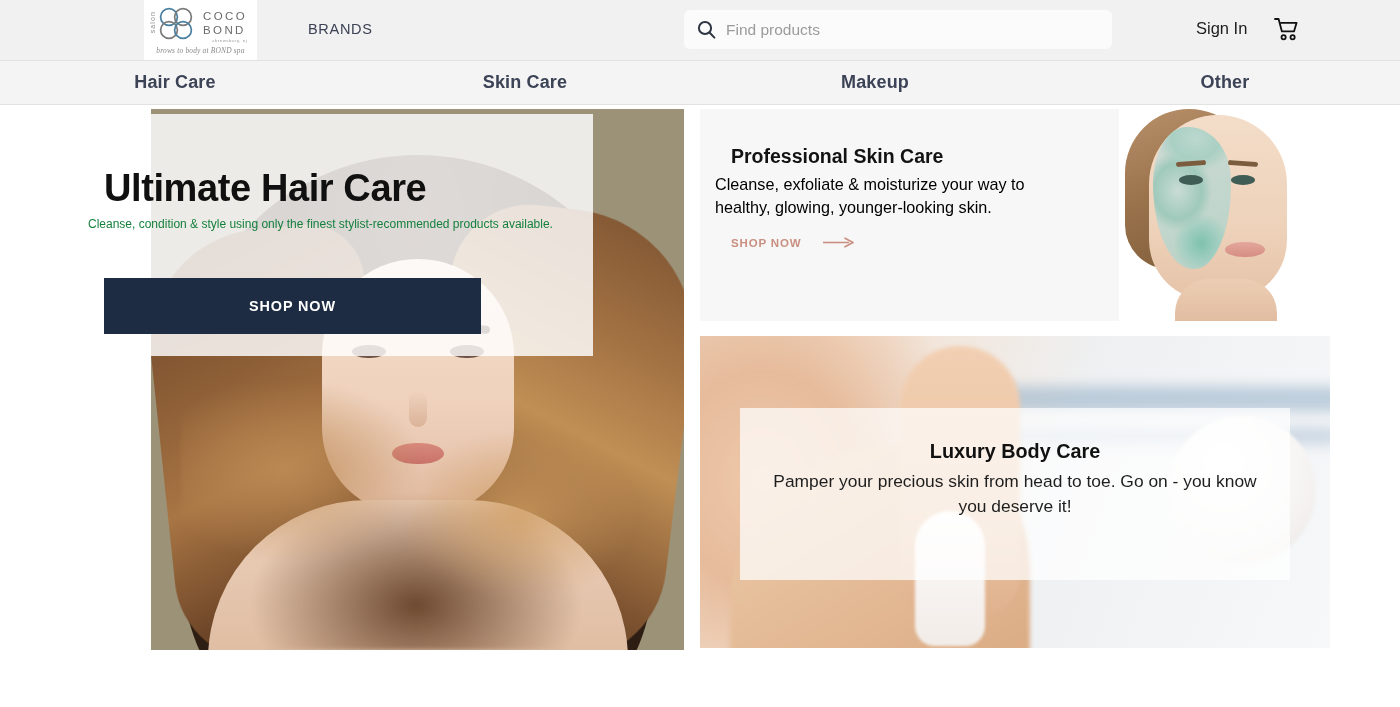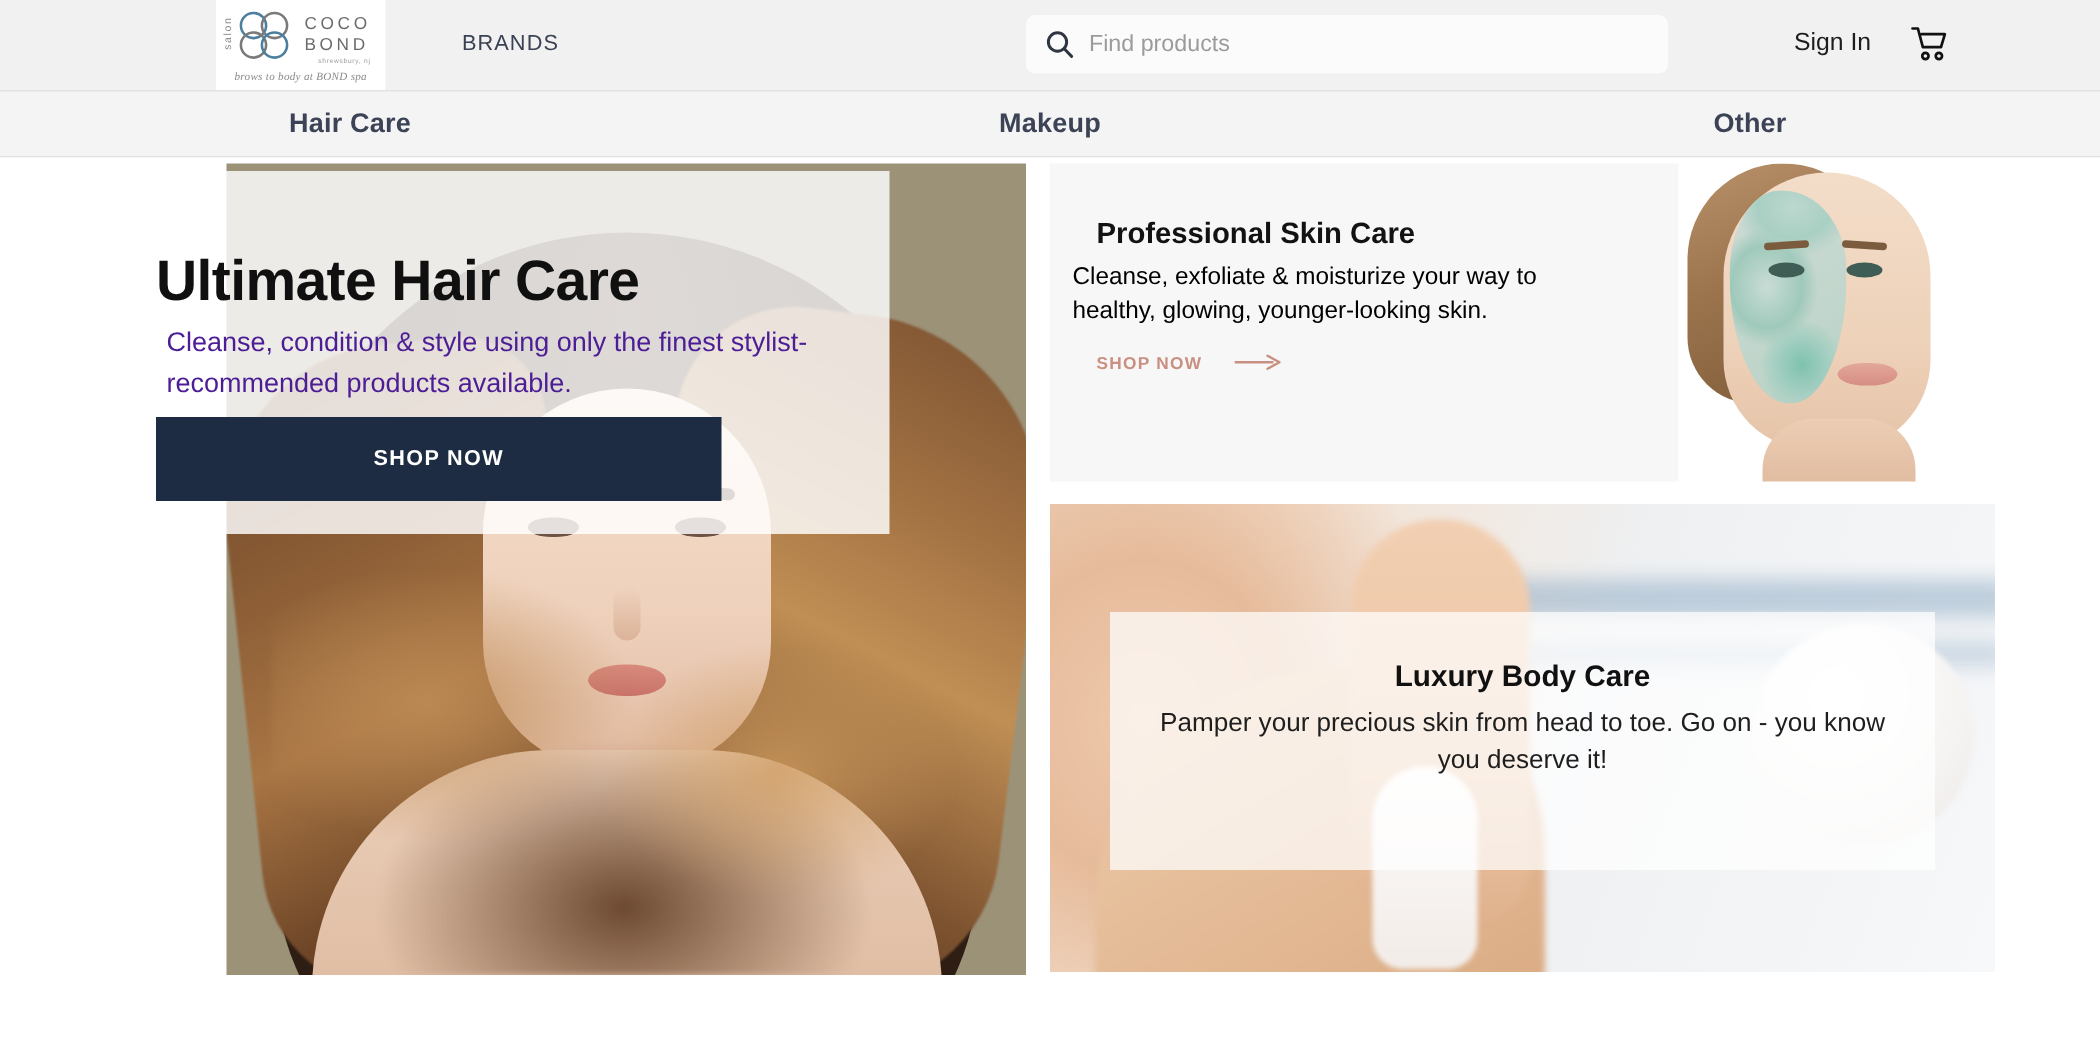--- a/index.html
+++ b/index.html
@@ -180,23 +180,23 @@
     position: absolute; left: 73px; top: 9px;
     width: 520px; height: 242px;
     background: rgba(255,255,255,0.82);
   }
   .hero-title {
     position: absolute; left: 104px; top: 62px;
     font-size: 38px; font-weight: bold; color: #101010;
     letter-spacing: -0.4px;
   }
   .hero-sub {
-    position: absolute; left: 111px; top: 110px;
+    position: absolute; left: 88px; top: 110px;
     width: 520px;
-    font-size: 18px; color: #4c1d95; line-height: 1.52;
+    font-size: 12px; color: #15803d; line-height: 1.52;
   }
   .hero-btn {
     position: absolute; left: 104px; top: 173px;
     width: 377px; height: 56px;
     background: #1d2c42;
     display: flex; align-items: center; justify-content: center;
     cursor: pointer;
   }
   .hero-btn-label {
     color: #ffffff; font-size: 14.4px; font-weight: bold;
@@ -393,20 +393,21 @@
     <svg width="26" height="25" viewBox="0 0 26 25">
       <path d="M1 2 h3.6 l3.3 12.4 h12.1 l2.6 -8.6 h-15.4" fill="none" stroke="#111" stroke-width="1.8" stroke-linejoin="round" stroke-linecap="round"></path>
       <circle cx="9.6" cy="20.3" r="2.1" fill="none" stroke="#111" stroke-width="1.8"></circle>
       <circle cx="18.6" cy="20.3" r="2.1" fill="none" stroke="#111" stroke-width="1.8"></circle>
     </svg>
   </div>
 </div>
 
 <div class="navbar">
   <div class="nav-item">Hair Care</div>
+  <div class="nav-item">Skin Care</div>
   <div class="nav-item">Makeup</div>
   <div class="nav-item">Other</div>
 </div>
 
 <div class="main">
 
   <div class="hero">
     <div class="hero-photo">
       <div class="hp-hair-back"></div>
       <div class="hp-hair-left"></div>

